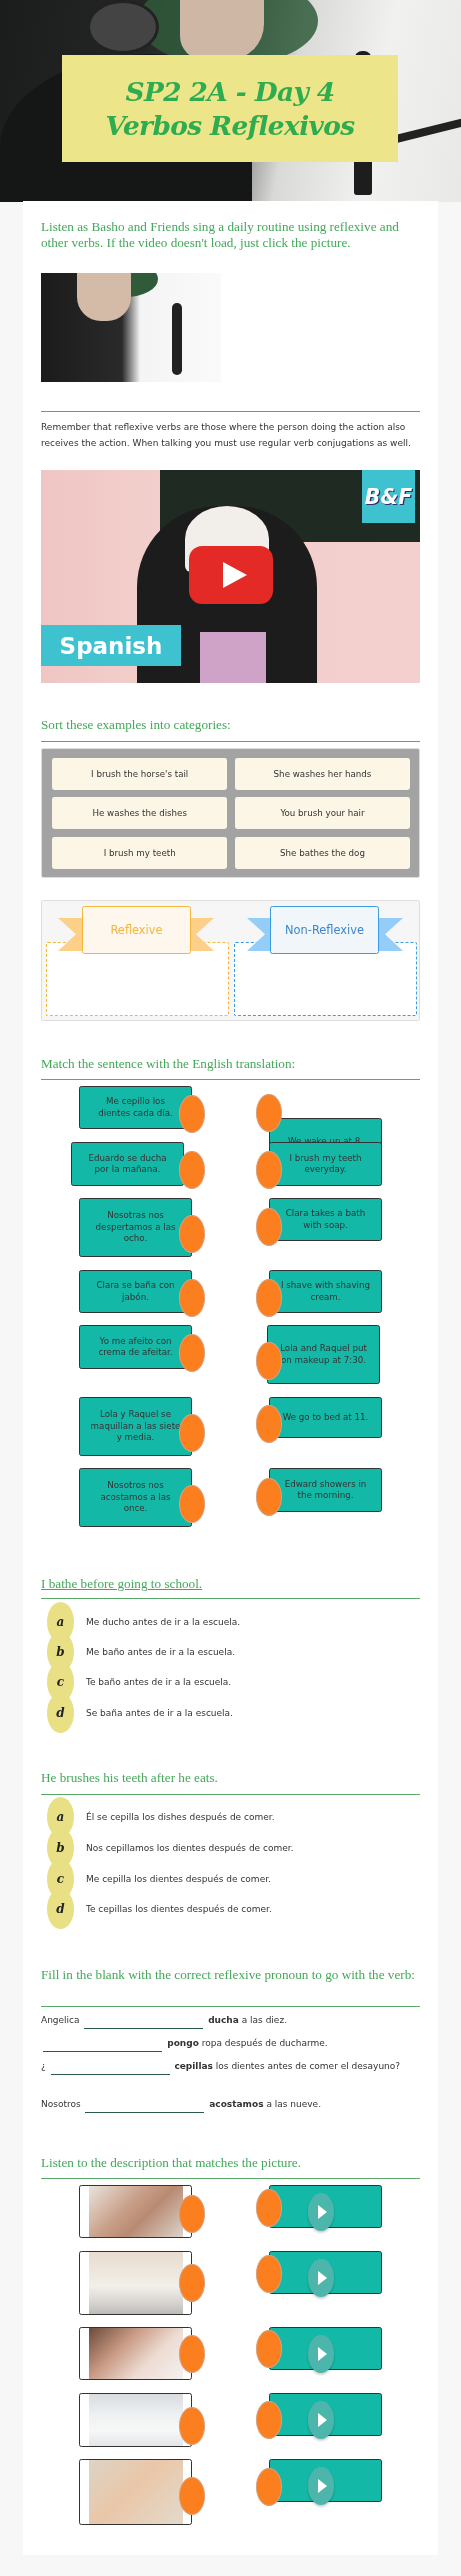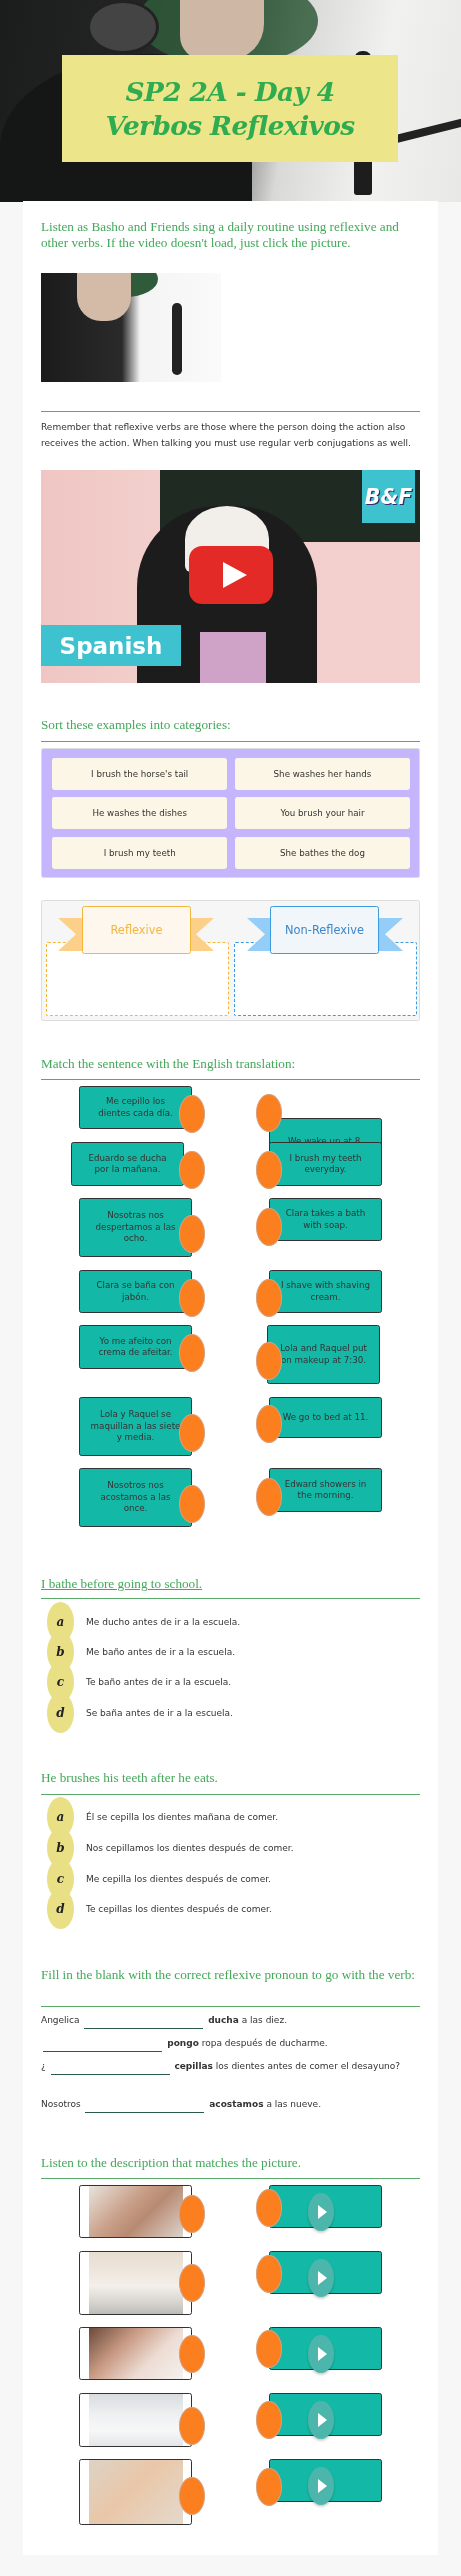--- a/index.html
+++ b/index.html
@@ -43,21 +43,21 @@
   .video .bf { position: absolute; left: 321px; top: 0; width: 53px; height: 53px; background: #3ec2cf;
     font-family: "DejaVu Sans", sans-serif; font-weight: bold; font-style: italic; color: #fff; font-size: 20.4px;
     display: flex; align-items: center; justify-content: center; text-shadow: 1.2px 1.2px 0 #3a2a6a; }
   .video .spanish { position: absolute; left: 0; top: 155px; width: 140px; height: 41px; background: #3ec2cf;
     color: #fff; font-family: "DejaVu Sans", sans-serif; font-weight: bold; font-size: 23px;
     display: flex; align-items: center; justify-content: center; }
   .video .yt { position: absolute; left: 148px; top: 76px; width: 84px; height: 58px; border-radius: 13.2px; background: #e32a26; }
   .video .yt::after { content: ""; position: absolute; left: 34px; top: 15.6px; border-left: 24px solid #fff; border-top: 13.2px solid transparent; border-bottom: 13.2px solid transparent; }
 
   
-  .sort-box { position: absolute; left: 18px; top: 547px; width: 379px; height: 130px; border: 0.6px solid #ddd; border-radius: 2.4px; background: #c4b5fd; }
+  .sort-box { position: absolute; left: 18px; top: 547px; width: 379px; height: 130px; border: 0.6px solid #ddd; border-radius: 2.4px; background: #a3a3a3; }
   .tile { position: absolute; width: 175px; height: 32px; background: #fcf6e6; border-radius: 2.4px;
     display: flex; align-items: center; justify-content: center; font-family: "DejaVu Sans", sans-serif; font-size: 8.7px; color: #333; cursor: grab; }
 
   .cat-box { position: absolute; left: 18px; top: 699px; width: 379px; height: 121px; border: 0.6px solid #ddd; border-radius: 2.4px; background: #f6f6f6; }
   .drop { position: absolute; top: 41px; width: 183px; height: 74px; background: #fff; border: 1.2px dashed; border-radius: 1.8px; }
   .ribbon-tail { position: absolute; top: 17px; width: 156px; height: 33px; }
   .ribbon { position: absolute; top: 5px; width: 109px; height: 48px; border: 1.2px solid; border-radius: 2.4px;
     display: flex; align-items: center; justify-content: center; font-family: "DejaVu Sans", sans-serif; font-size: 11.4px; }
 
   
@@ -197,21 +197,21 @@
   </div>
   <div class="opt" style="top:1492px;">
     <div class="badge">d</div>
     <div class="opt-label">Se baña antes de ir a la escuela.</div>
   </div>
 
   <div class="h2" style="top:1569px;">He brushes his teeth after he eats.</div>
   <div class="rule" style="top:1593px;"></div>
   <div class="opt" style="top:1596px;">
     <div class="badge">a</div>
-    <div class="opt-label">Él se cepilla los dientes mañana de comer.</div>
+    <div class="opt-label">Él se cepilla los dishes después de comer.</div>
   </div>
   <div class="opt" style="top:1627px;">
     <div class="badge">b</div>
     <div class="opt-label">Nos cepillamos los dientes después de comer.</div>
   </div>
   <div class="opt" style="top:1658px;">
     <div class="badge">c</div>
     <div class="opt-label">Me cepilla los dientes después de comer.</div>
   </div>
   <div class="opt" style="top:1688px;">

